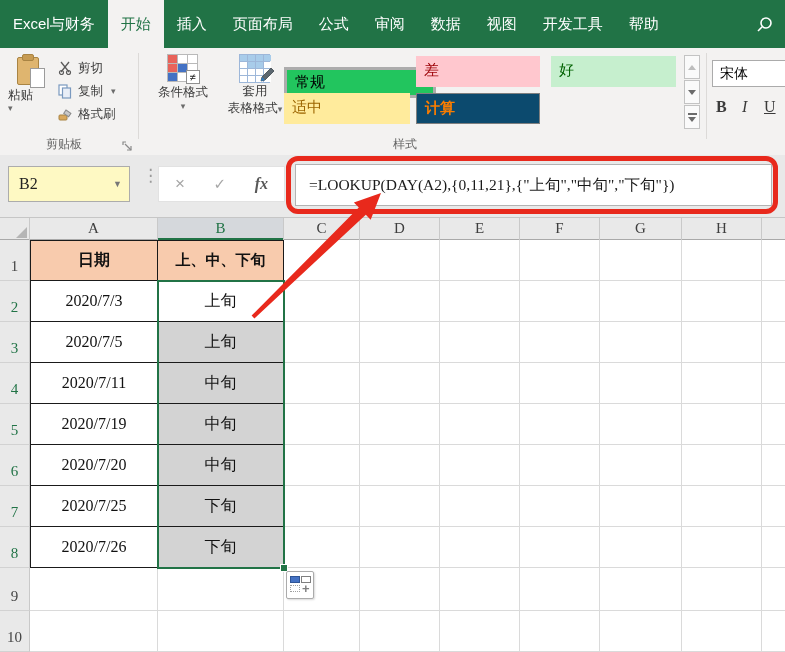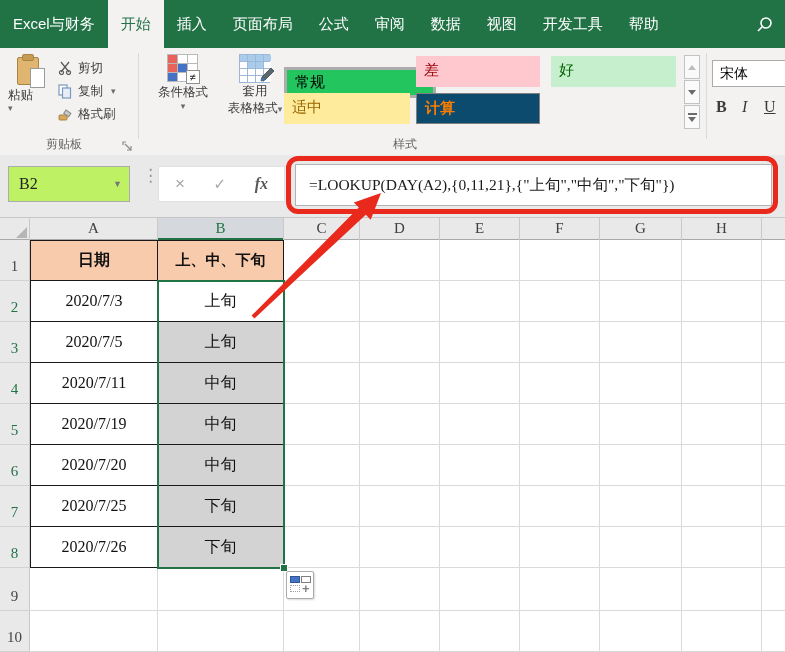--- a/index.html
+++ b/index.html
@@ -58,21 +58,21 @@
   .tri-dn { width:0; height:0; border-left:4px solid transparent; border-right:4px solid transparent; border-top:5px solid #6B6B6B; }
   .morebar { width:9px; height:2px; background:#6B6B6B; margin-bottom:2px; }
 
   .fontbox { position:absolute; left:712px; top:12px; width:80px; height:27px; background:#fff; border:1px solid #ABABAB; font-family:"Liberation Serif","DejaVu Serif",serif; font-size:14px; line-height:25px; padding-left:7px; }
   .fmtB { position:absolute; left:716px; top:50px; font-family:"Liberation Serif",serif; font-weight:bold; font-size:16px; color:#3B3B3B; }
   .fmtI { position:absolute; left:742px; top:50px; font-family:"Liberation Serif",serif; font-style:italic; font-size:16px; color:#3B3B3B; }
   .fmtU { position:absolute; left:764px; top:50px; font-family:"Liberation Serif",serif; font-size:16px; color:#3B3B3B; text-decoration:underline; }
 
   
   .fbar { position:relative; height:63px; background:#E9E9E9; border-bottom:1px solid #C6C6C6; }
-  .namebox { position:absolute; left:8px; top:11px; width:122px; height:36px; background:#bef264; border:1px solid #ACACAC; }
+  .namebox { position:absolute; left:8px; top:11px; width:122px; height:36px; background:#fef9c3; border:1px solid #ACACAC; }
   .namebox .nbtext { position:absolute; left:10px; top:0; line-height:34px; font-size:16px; color:#222; }
   .namebox .nbarrow { position:absolute; right:7px; top:12px; font-size:9px; color:#777; }
   .fdots { position:absolute; left:142px; top:15px; color:#9A9A9A; font-size:17px; line-height:11px; letter-spacing:0; }
   .fbuttons { position:absolute; left:158px; top:11px; width:127px; height:36px; background:#fff; border:1px solid #E2E2E2; display:flex; align-items:center; justify-content:space-between; padding:0 16px; }
   .fx-cancel { color:#A6A6A6; font-size:17px; }
   .fx-enter { color:#A6A6A6; font-size:15px; }
   .fx-fx { font-family:"Liberation Serif",serif; font-style:italic; font-weight:bold; font-size:16px; color:#595959; }
   .finput { position:absolute; left:295px; top:9px; width:477px; height:42px; background:#fff; border:1px solid #B3B3B3; line-height:40px; font-family:"Liberation Serif","DejaVu Serif",serif; font-size:15.5px; color:#1A1A1A; padding-left:13px; white-space:nowrap; overflow:hidden; }
 
   

